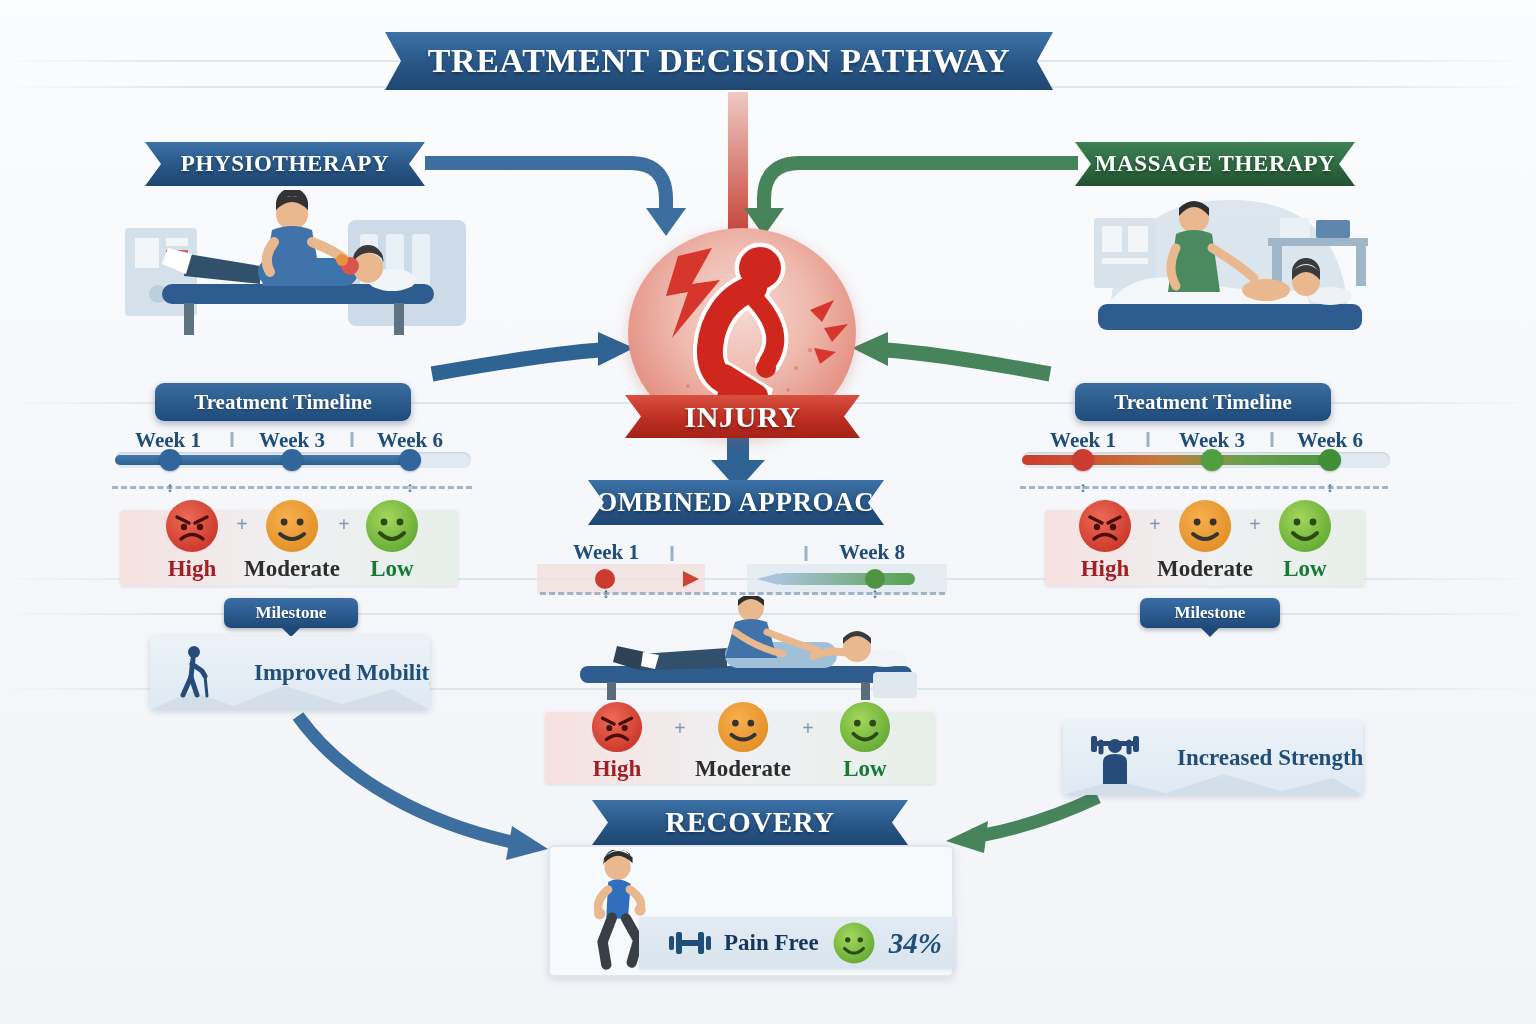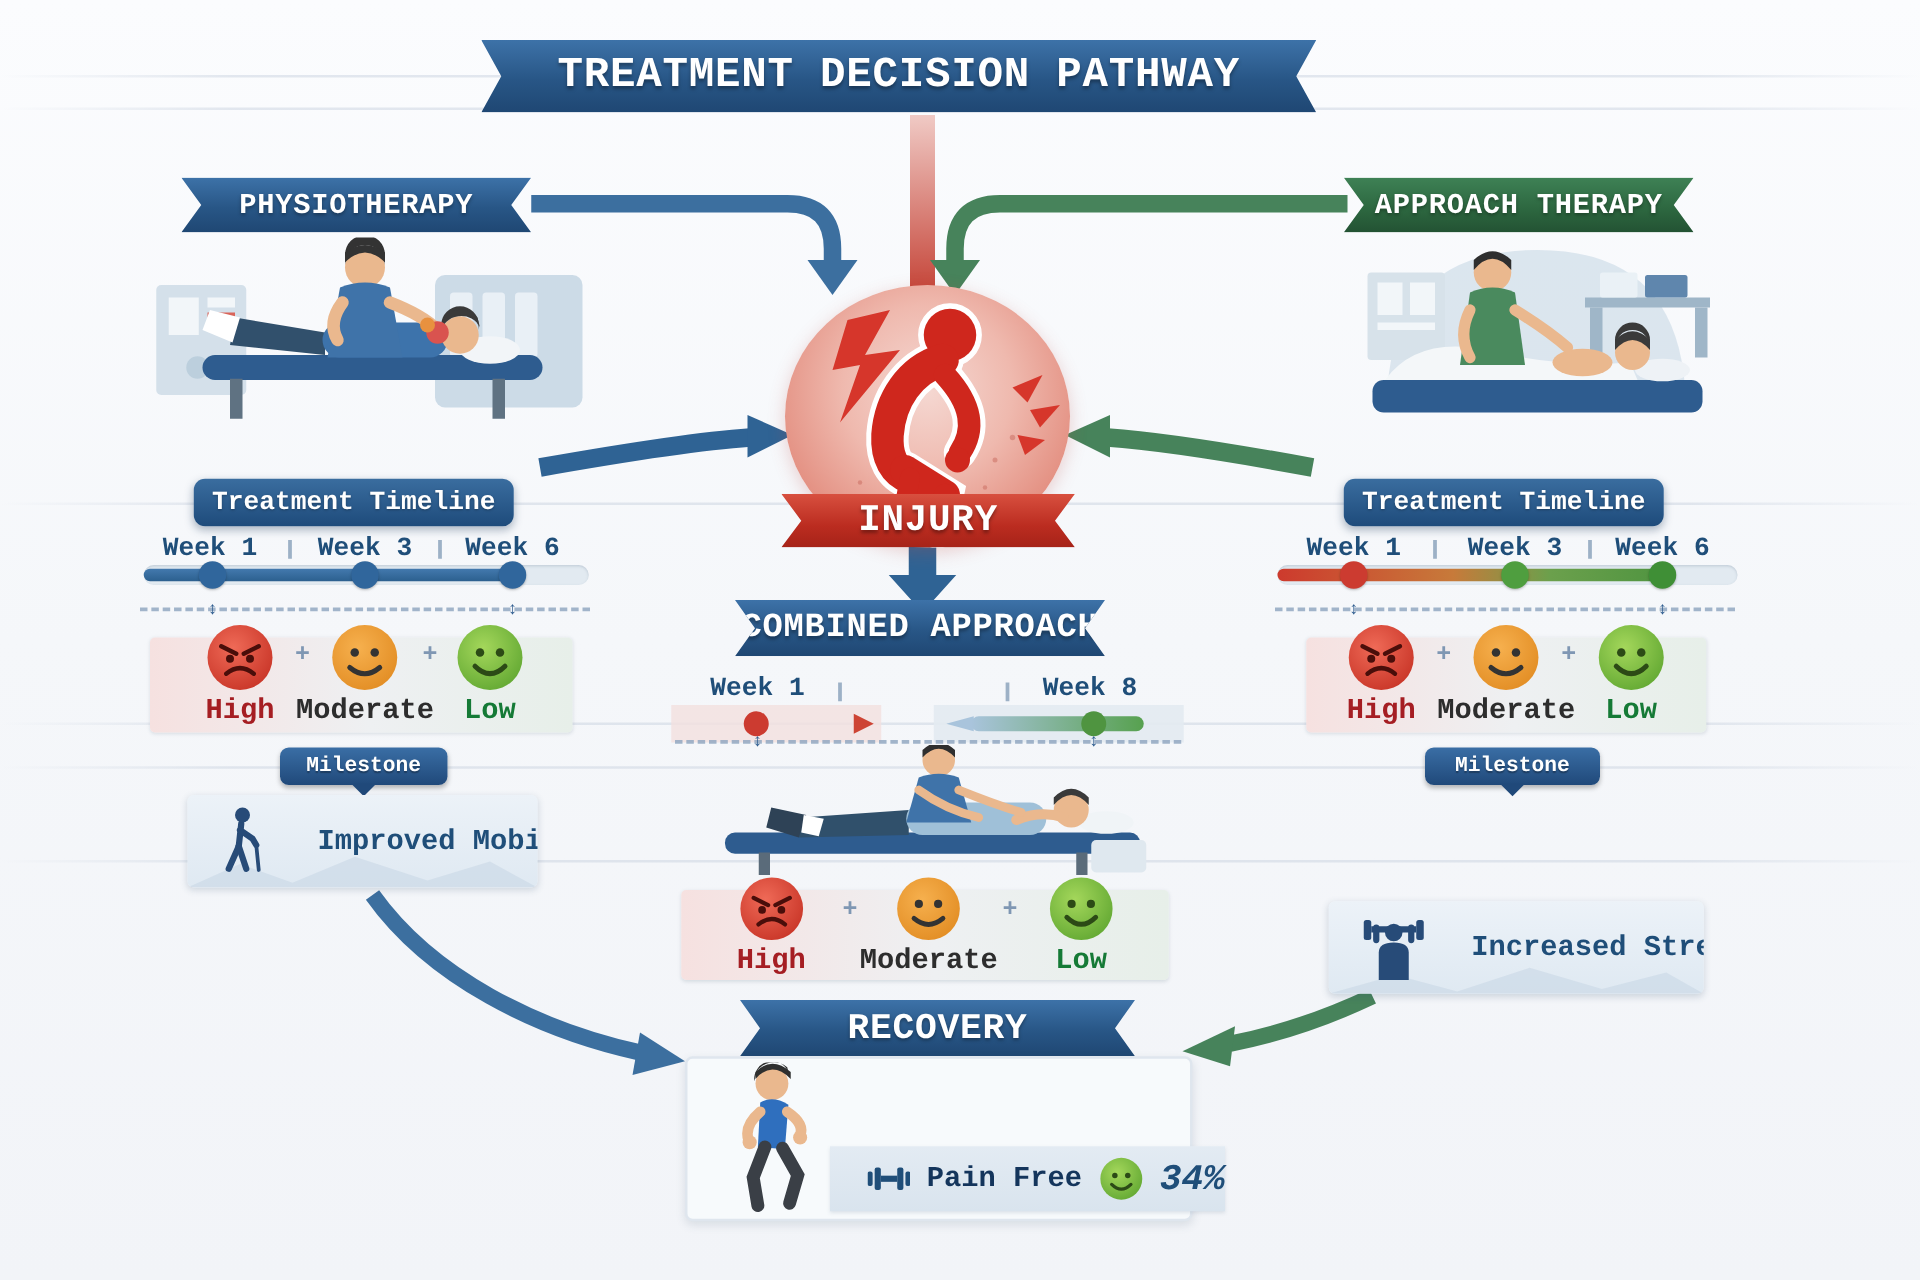--- a/index.html
+++ b/index.html
@@ -1,16 +1,16 @@
 <!DOCTYPE html>
 <html><head>
 <meta charset="utf-8">
 <style>
   html,body{margin:0;padding:0;background:#eef0f4;}
-  .stage{position:relative;width:1536px;height:1024px;background:linear-gradient(180deg,#fbfcfe 0%,#f5f7fa 50%,#f2f4f8 100%);font-family:Liberation Mono, monospace;overflow:hidden;}
+  .stage{position:relative;width:1536px;height:1024px;background:linear-gradient(180deg,#fbfcfe 0%,#f5f7fa 50%,#f2f4f8 100%);font-family:Liberation Serif, serif;overflow:hidden;}
   .hline{position:absolute;left:0;right:0;height:2px;background:linear-gradient(90deg,rgba(200,208,220,0),#c9d2df 12%,#c9d2df 88%,rgba(200,208,220,0));opacity:.5;}
   .ribbon{position:absolute;display:flex;align-items:center;justify-content:center;color:#fff;font-weight:800;letter-spacing:.6px;text-shadow:0 2px 3px rgba(0,0,0,.35);clip-path:polygon(0 0,100% 0,calc(100% - 16px) 50%,100% 100%,0 100%,16px 50%);}
   .ribbon.blue{background:linear-gradient(180deg,#3d72a8 0%,#285686 55%,#1f4773 100%);}
   .ribbon.green{background:linear-gradient(180deg,#3e8155 0%,#2c663f 60%,#235233 100%);}
   .ribbon.red{background:linear-gradient(180deg,#d8503f 0%,#bb2c20 60%,#a62318 100%);justify-content:center;}
   .tl-banner{position:absolute;display:flex;align-items:center;justify-content:center;color:#fff;font-weight:700;font-size:21px;background:linear-gradient(180deg,#3a6d9f,#1e4b7b);border-radius:9px;box-shadow:0 3px 7px rgba(25,55,90,.35);text-shadow:0 1px 2px rgba(0,0,0,.3);}
   .week{position:absolute;color:#1f4e79;font-weight:700;font-size:21px;white-space:nowrap;transform:translateX(-50%);}
   .tick{position:absolute;width:3px;height:15px;background:#9db1c6;transform:translateX(-50%);}
   .track{position:absolute;height:16px;border-radius:8px;background:#e2eaf1;box-shadow:inset 0 1px 2px rgba(120,140,160,.3);}
   .dot{position:absolute;width:22px;height:22px;border-radius:50%;transform:translate(-50%,-50%);box-shadow:0 1px 2px rgba(0,0,0,.25);}
@@ -215,21 +215,21 @@
         <path d="M17 32 L9 50"></path>
         <path d="M17 32 L23 50"></path>
         <path d="M31 31 L33 51" stroke-width="3"></path>
       </g>
       <circle cx="20" cy="7" r="6" fill="#274b78"></circle>
     </svg>
     <span class="ms-label">Improved Mobility</span>
   </div>
 
   <div class="ribbon green" style="left:1075px;top:142px;width:280px;height:44px;font-size:23px;">
-    <span class="banner-text">APPROACH THERAPY</span>
+    <span class="banner-text">MASSAGE THERAPY</span>
   </div>
 
   <svg class="scene" style="left:1080px;top:190px;" width="300" height="152" viewBox="0 0 300 152">
     <path d="M150 10 Q260 10 268 120 L30 120 Q38 10 150 10 Z" fill="#cfdde8" opacity="0.7"></path>
     <rect x="14" y="28" width="62" height="70" rx="3" fill="#d7e2ea"></rect>
     <rect x="22" y="36" width="20" height="26" fill="#f2f6f9"></rect>
     <rect x="48" y="36" width="20" height="26" fill="#f2f6f9"></rect>
     <rect x="22" y="68" width="46" height="6" fill="#f2f6f9"></rect>
     <rect x="188" y="48" width="100" height="8" fill="#9fb6c8"></rect>
     <rect x="192" y="56" width="10" height="40" fill="#9fb6c8"></rect>
@@ -455,21 +455,21 @@
     <path d="M52 34 Q63 28 76 36 L73 74 L50 72 Z" fill="#2f6fbe"></path>
     <path d="M52 42 Q38 54 42 66" stroke="#eab88e" stroke-width="9" fill="none" stroke-linecap="round"></path>
     <path d="M75 42 Q90 52 86 62" stroke="#eab88e" stroke-width="9" fill="none" stroke-linecap="round"></path>
     <circle cx="43" cy="68" r="6" fill="#eab88e"></circle>
     <circle cx="86" cy="64" r="6" fill="#eab88e"></circle>
     <path d="M56 72 L46 98 L50 122" stroke="#3a3f46" stroke-width="11" fill="none" stroke-linecap="round"></path>
     <path d="M71 73 L84 96 L77 120" stroke="#3a3f46" stroke-width="11" fill="none" stroke-linecap="round"></path>
   </svg>
 
 
-  <div class="rec-row" style="left:664px;top:917px;width:286px;height:52px;gap:13px;padding-left:30px;">
+  <div class="rec-row" style="left:639px;top:917px;width:286px;height:52px;gap:13px;padding-left:30px;">
     <svg width="42" height="30" viewBox="0 0 42 30">
       <rect x="0" y="8" width="5" height="14" rx="2" fill="#1f4e79"></rect>
       <rect x="7" y="4" width="6" height="22" rx="2" fill="#1f4e79"></rect>
       <rect x="13" y="12" width="16" height="6" fill="#1f4e79"></rect>
       <rect x="29" y="4" width="6" height="22" rx="2" fill="#1f4e79"></rect>
       <rect x="37" y="8" width="5" height="14" rx="2" fill="#1f4e79"></rect>
     </svg>
     <span class="rec-label">Pain Free</span>
     <svg width="44" height="44" viewBox="0 0 56 56">
       <circle cx="28" cy="28" r="26" fill="url(#emoGreen)"></circle>

